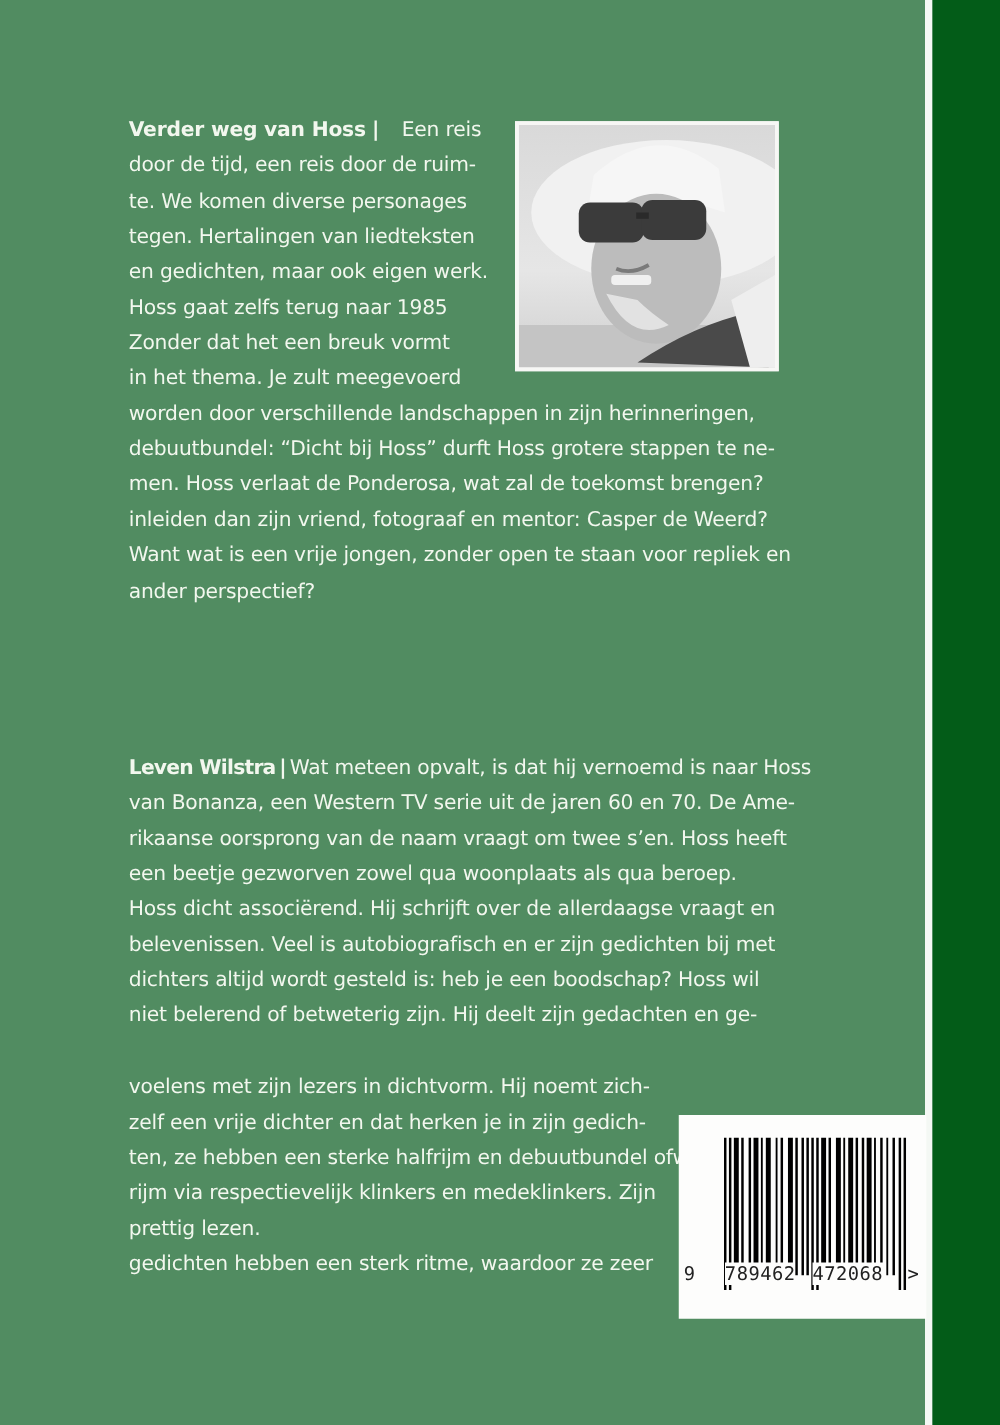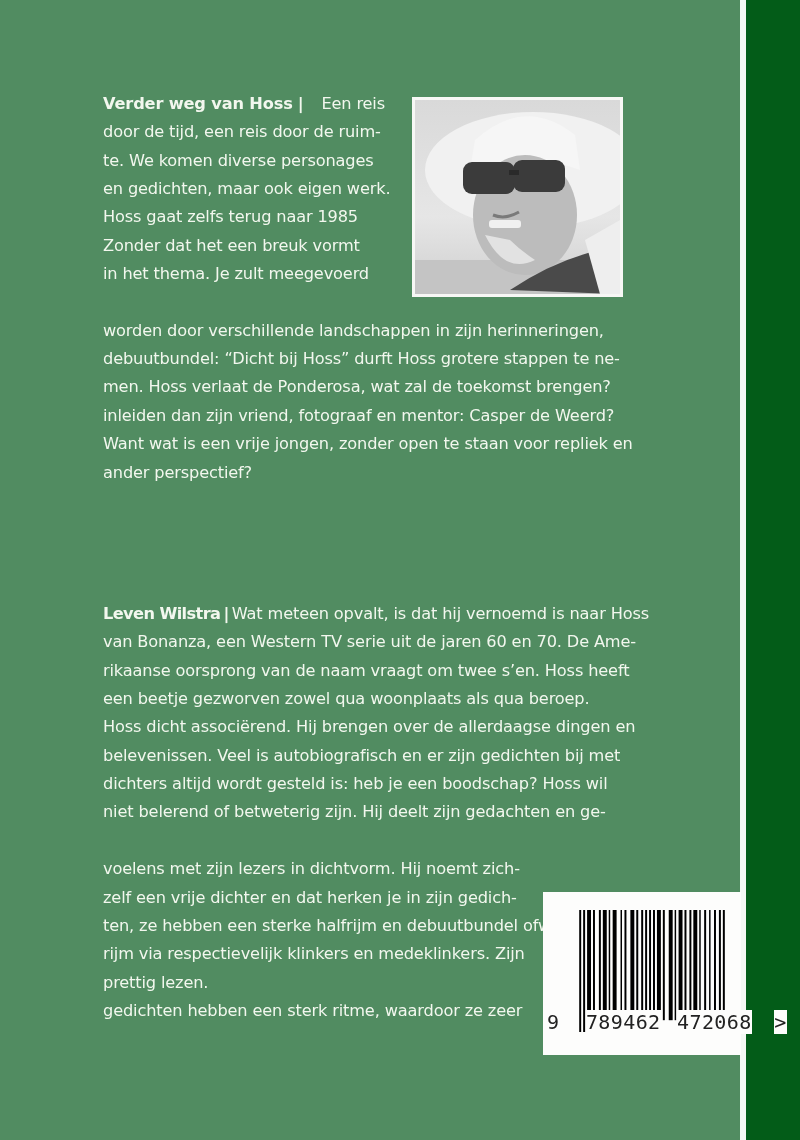--- a/index.html
+++ b/index.html
@@ -7,40 +7,43 @@
   .cover { position:absolute; left:0; top:0; width:740px; height:1140px; background:#518c61; }
   .stripe { position:absolute; left:740px; top:0; width:6px; height:1140px; background:#f4f8f4; }
   .spine { position:absolute; left:746px; top:0; width:54px; height:1140px; background:#035c18; }
   .text { position:absolute; color:#f2f7ee; font-size:16.2px; line-height:28.35px; letter-spacing:-0.15px; word-spacing:0px; }
   .line { white-space:nowrap; height:28.35px; display:flex; justify-content:space-between; }
   .line.left { justify-content:flex-start; }
   b.bold { font-weight:bold; }
   .photo { position:absolute; left:412px; top:97px; width:211px; height:200px; background:#f3f3f3; box-sizing:border-box; border:3px solid #f7f7f5; overflow:hidden; }
   .barcode-box { position:absolute; left:543px; top:892px; width:198px; height:163px; background:#fdfdfc; }
   .bars { position:absolute; left:35px; top:18px; width:150px; height:122px; display:flex; align-items:flex-start; }
-  .bc-digits { position:absolute; left:4px; top:118px; font-family:"DejaVu Sans Mono", monospace; font-size:20px; color:#222; letter-spacing:0.4px; white-space:nowrap; }
+  .bc-digits { position:absolute; left:4px; top:118px; font-family:"DejaVu Sans Mono", monospace; font-size:15px; color:#222; letter-spacing:0.4px; white-space:nowrap; }
   .bc-digits span { background:#fdfdfc; }
 </style>
 </head>
 <body>
 
 <div class="cover"></div>
 <div class="stripe"></div>
 <div class="spine"></div>
 
 <div class="text" style="left:103px; top:90px; width:282px;">
   <div class="line">
     <span><b class="bold">Verder weg van Hoss</b> <b class="bold">|</b></span>
     <span>Een reis</span>
   </div>
   <div class="line">
       <span>door de tijd, een reis door de ruim-</span>
     </div>
   <div class="line">
       <span>te. We komen diverse personages</span>
+    </div>
+  <div class="line">
+      <span>tegen. Hertalingen van liedteksten</span>
     </div>
   <div class="line">
       <span>en gedichten, maar ook eigen werk.</span>
     </div>
   <div class="line left">
       <span>Hoss gaat zelfs terug naar 1985</span>
     </div>
   <div class="line">
       <span>Zonder dat het een breuk vormt</span>
     </div>
@@ -111,21 +114,21 @@
   <div class="line left">
       <span>van Bonanza, een Western TV serie uit de jaren 60 en 70. De Ame-</span>
     </div>
   <div class="line left">
       <span>rikaanse oorsprong van de naam vraagt om twee s’en. Hoss heeft</span>
     </div>
   <div class="line left">
       <span>een beetje gezworven zowel qua woonplaats als qua beroep.</span>
     </div>
   <div class="line left">
-      <span>Hoss dicht associërend. Hij brengen over de allerdaagse dingen en</span>
+      <span>Hoss dicht associërend. Hij schrijft over de allerdaagse vraagt en</span>
     </div>
   <div class="line left">
       <span>belevenissen. Veel is autobiografisch en er zijn gedichten bij met</span>
     </div>
   <div class="line left">
       <span>dichters altijd wordt gesteld is: heb je een boodschap? Hoss wil</span>
     </div>
   <div class="line left">
       <span>niet belerend of betweterig zijn. Hij deelt zijn gedachten en ge-</span>
     </div>

